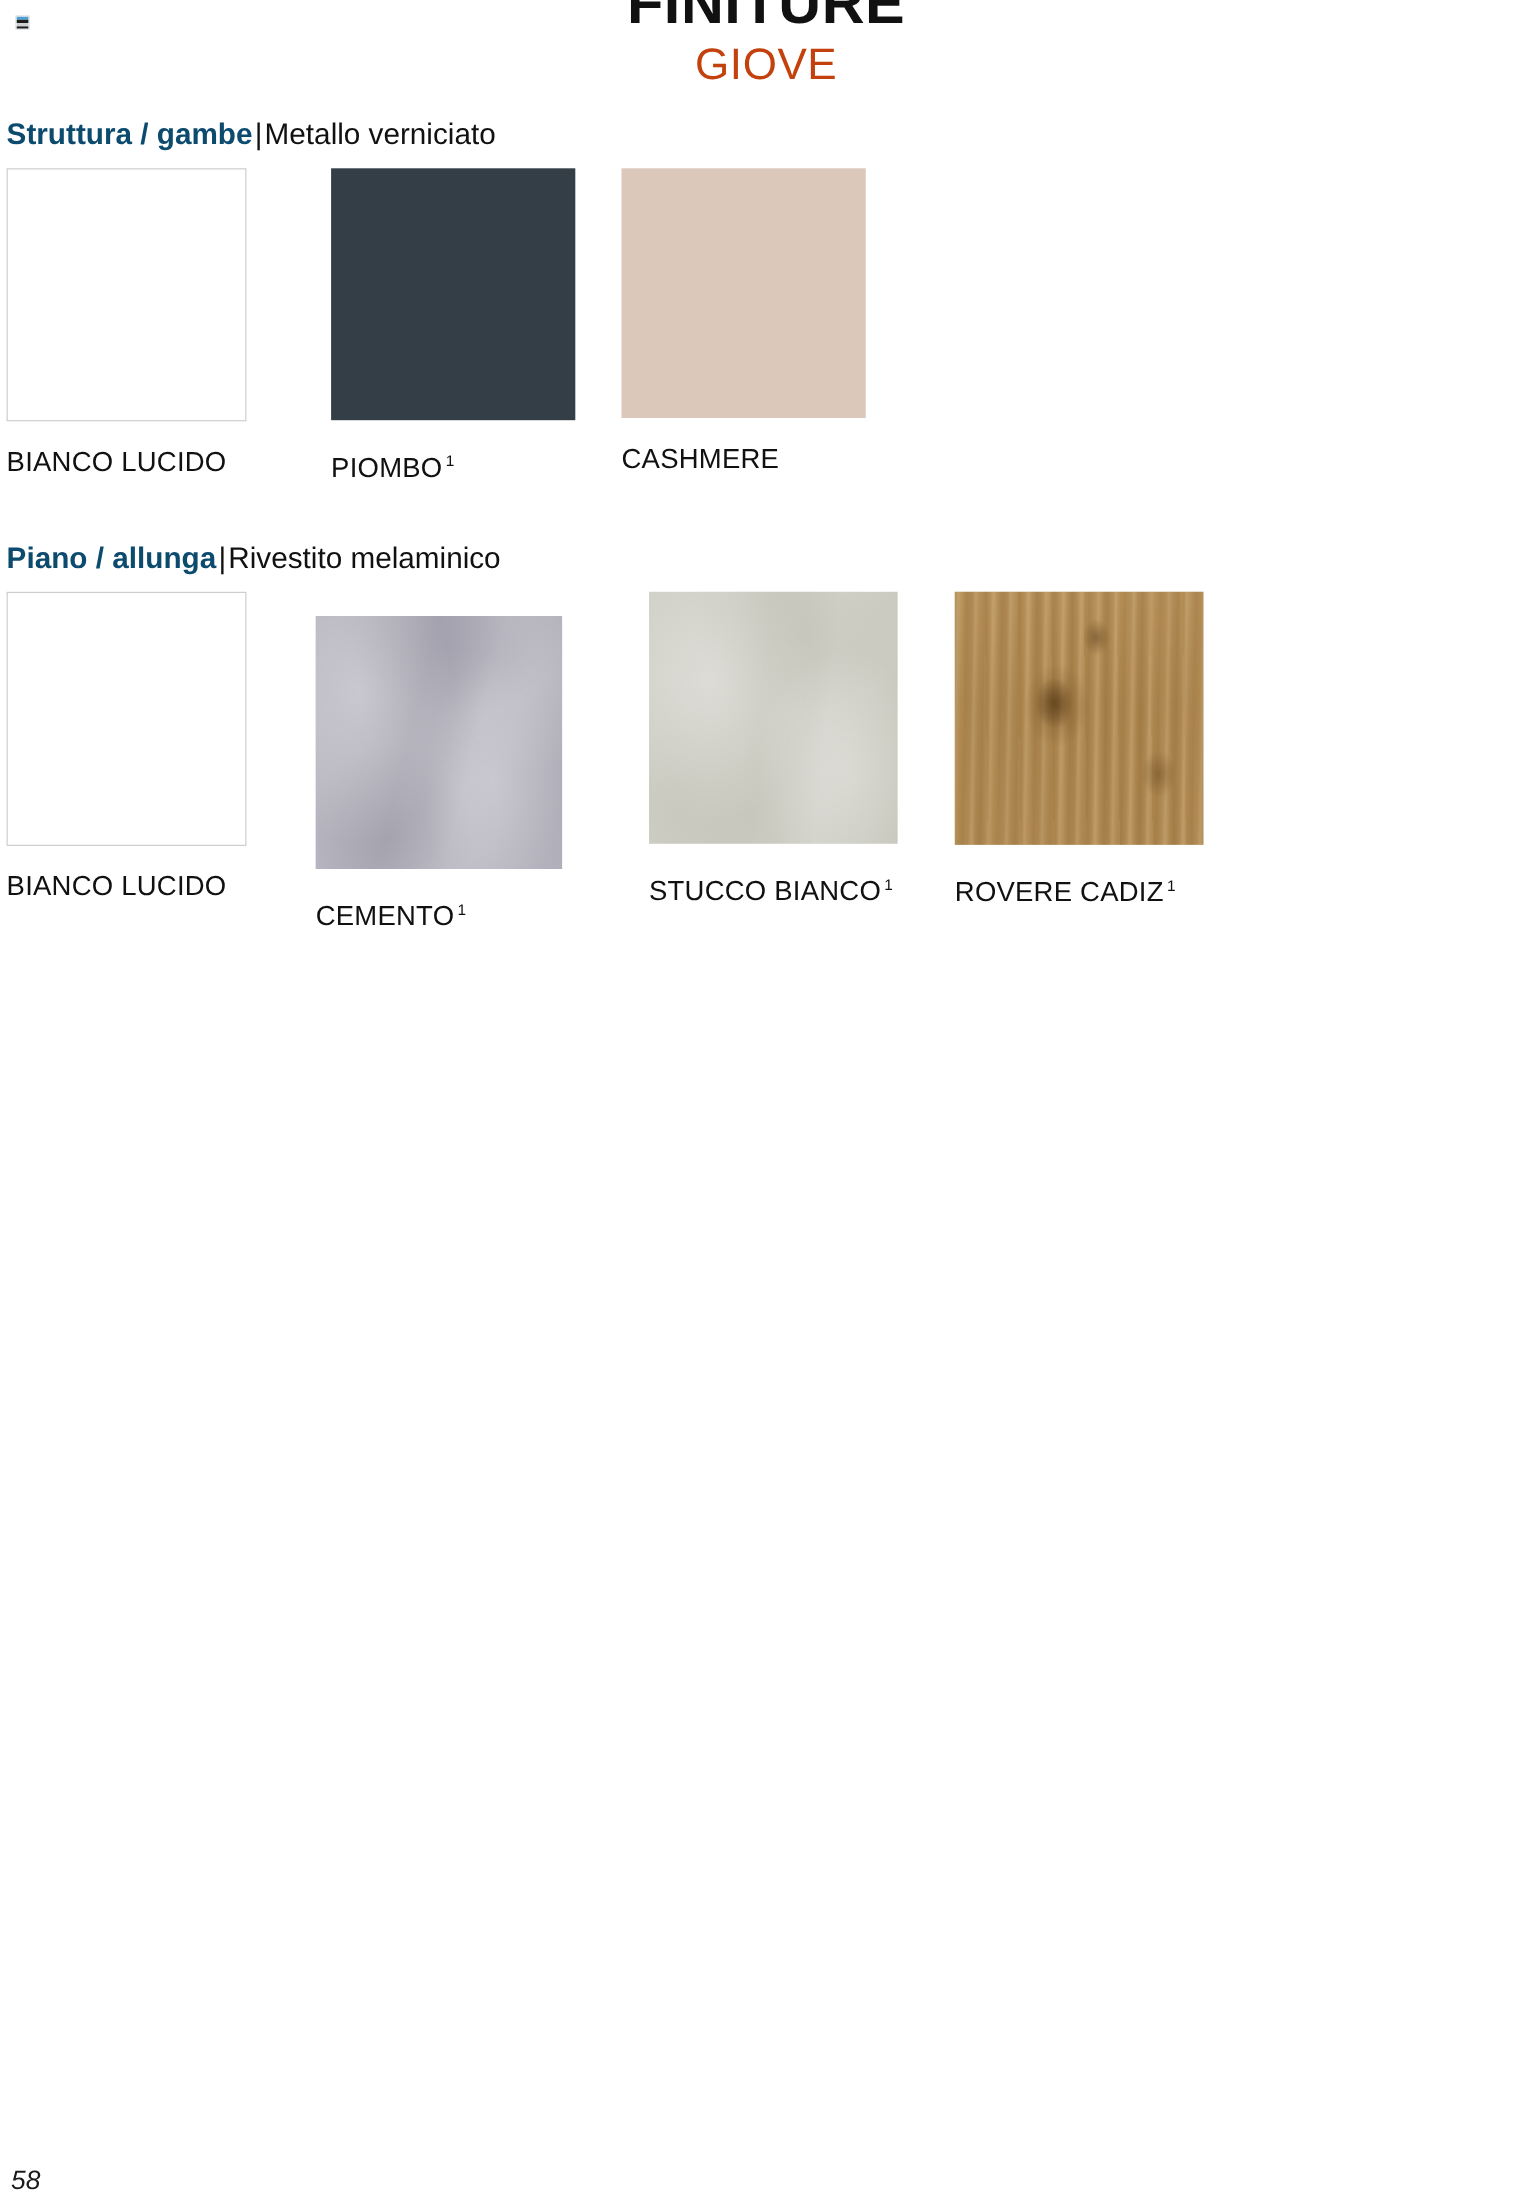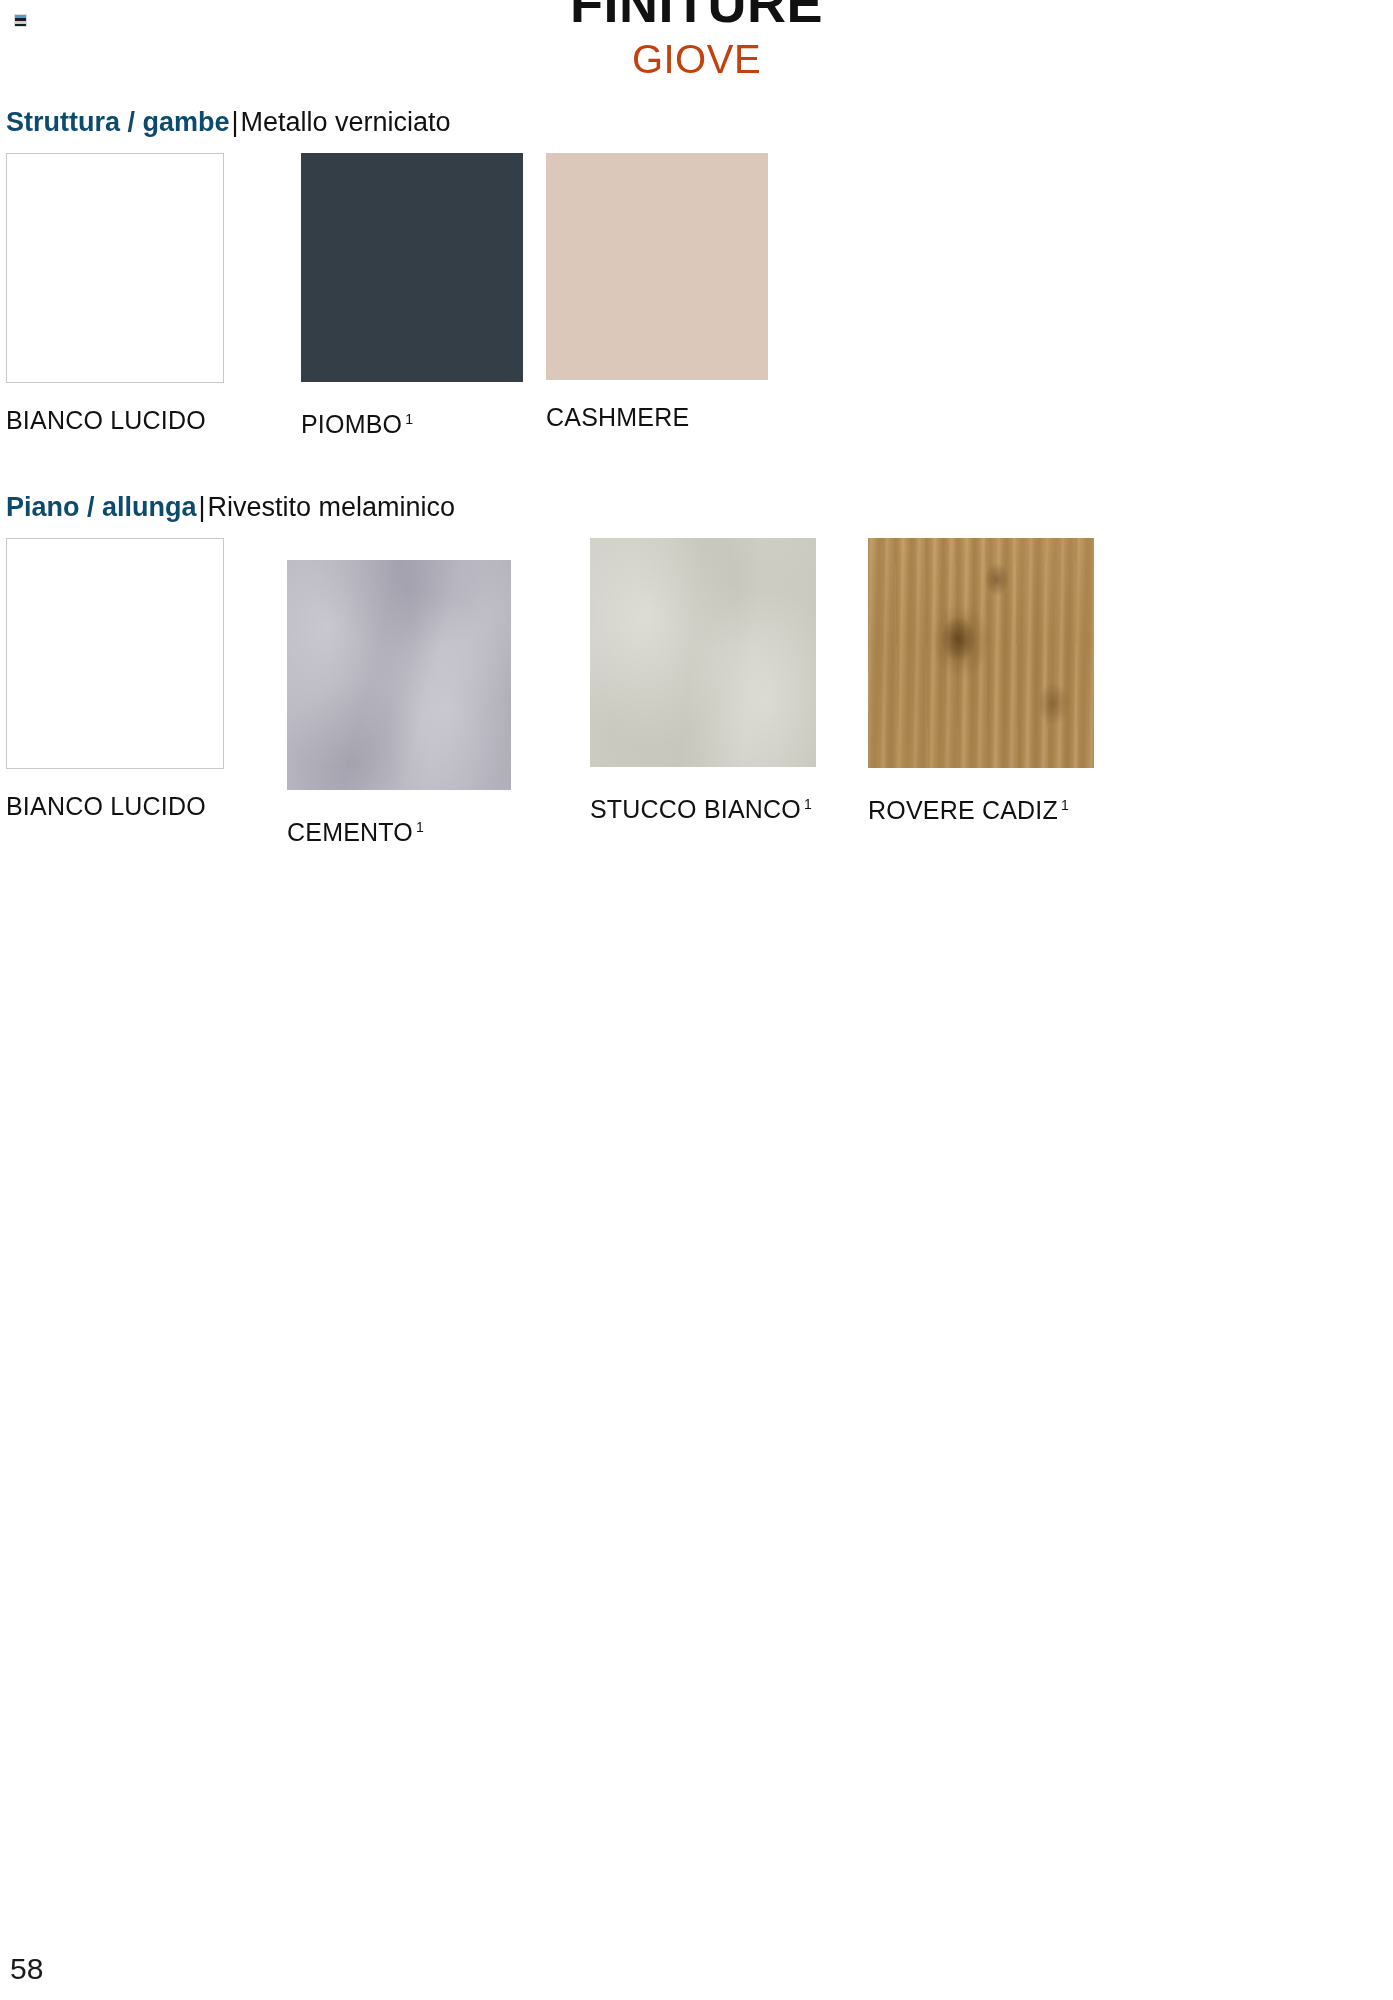--- a/index.html
+++ b/index.html
@@ -143,21 +143,21 @@
   .row-2 .swatch-cell.c1 { left: 287px; width: 182px; margin-top: 22px; }
   .row-2 .swatch-cell.c2 { left: 590px; width: 226px; }
   .row-2 .swatch-cell.c3 { left: 868px; width: 226px; }
   .row-2 .swatch-chip { height: 232px; }
 
   
   .row-1 .swatch-cell.c0 { left: 6px; width: 218px; }
   .row-1 .swatch-cell.c0 .swatch-chip { width: 218px; height: 230px; }
   .row-1 .swatch-cell.c1 { left: 301px; width: 268px; }
   .row-1 .swatch-cell.c1 .swatch-chip { width: 222px; height: 229px; }
-  .row-1 .swatch-cell.c2 { left: 546px; width: 234px; }
+  .row-1 .swatch-cell.c2 { left: 565px; width: 234px; }
   .row-1 .swatch-cell.c2 .swatch-chip { width: 222px; height: 227px; }
 
   .row-2 .swatch-cell.c0 .swatch-chip { width: 218px; height: 231px; }
   .row-2 .swatch-cell.c1 .swatch-chip { width: 224px; height: 230px; }
   .row-2 .swatch-cell.c2 .swatch-chip { width: 226px; height: 229px; }
   .row-2 .swatch-cell.c3 .swatch-chip { width: 226px; height: 230px; }
 
   
   .tex-cemento {
     background-color: #b3b2bd;
@@ -197,24 +197,25 @@
         rgba(200,160,100,0.10) 9px,
         rgba(140,100,48,0.16) 19px,
         rgba(205,168,110,0.08) 30px),
       linear-gradient(180deg, rgba(198,160,104,0.30) 0%, rgba(160,122,66,0.10) 45%, rgba(178,140,86,0.22) 100%);
   }
 
   
   .page-number {
     position: absolute;
     left: 10px;
-    bottom: 14px;
-    font-size: 30px;
+    bottom: 0;
+    font-size: 24px;
     line-height: 34px;
     color: #1a1a1a;
+    font-style: italic;
   }
 </style>
 </head>
 <body>
 
 <div class="corner-mark">
   <i class="a"></i>
     <i class="b"></i>
     <i class="c"></i>
     <i class="d"></i>

